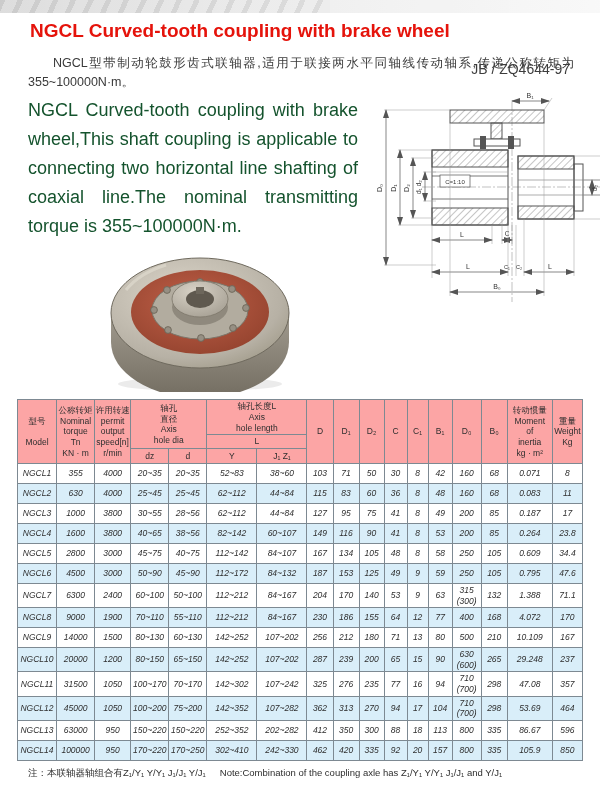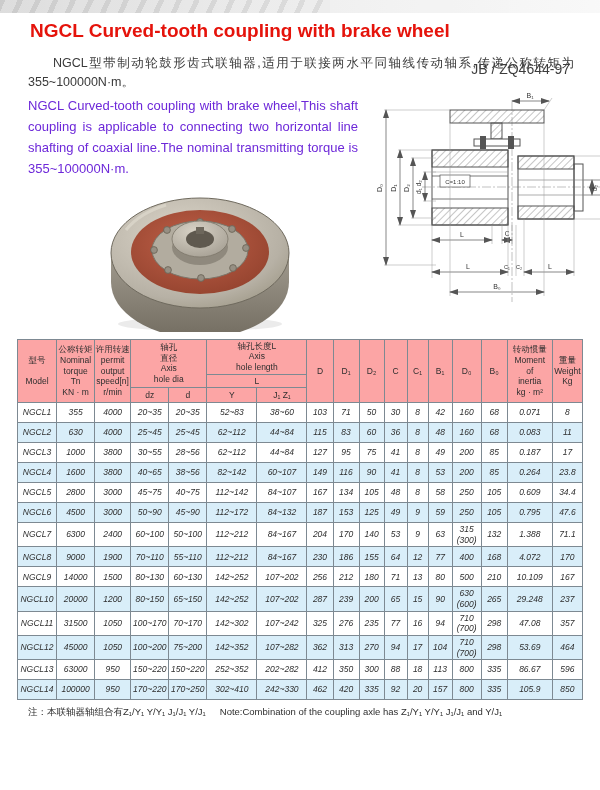--- a/index.html
+++ b/index.html
@@ -16,21 +16,21 @@
   .titles { position:relative; padding:6px 28px 0 30px; }
   .title-cn { color:#e5130b; font-size:19px; font-weight:bold; letter-spacing:1px; line-height:1.25; }
   .title-en { color:#e5130b; font-size:19px; font-weight:bold; line-height:1.3; }
   .standard { position:absolute; right:30px; top:48px; color:#3d3d3d; font-size:14px; }
 
   .para-cn { padding:10px 26px 0 28px; font-size:12.5px; color:#3a3a3a;
     text-indent:2em; line-height:1.55; text-align:justify; }
 
   .content-row { display:flex; padding:4px 4px 0 28px; }
   .left-col { width:330px; flex:0 0 330px; }
-  .para-en { font-size:13px; color:#6d28d9; line-height:1.6; text-align:justify; }
+  .para-en { font-size:18px; color:#14532d; line-height:1.6; text-align:justify; }
   .photo-wrap { margin:10px 0 0 78px; }
   .right-col { flex:1; padding-left:8px; margin-top:-8px; }
 
   .tbl-title { text-align:center; position:relative; margin-top:2px; }
   .tbl-title-cn { font-size:12px; color:#2e2e2e; letter-spacing:1px; }
   .tbl-title-en { font-size:13.5px; color:#2e2e2e; }
   .unit-mm { position:absolute; right:38px; bottom:0; font-size:12px; color:#2e2e2e; }
 
   table.params { margin:3px auto 0 auto; width:566px; border-collapse:collapse; table-layout:fixed;
     border:1px solid #5d6a72; }

